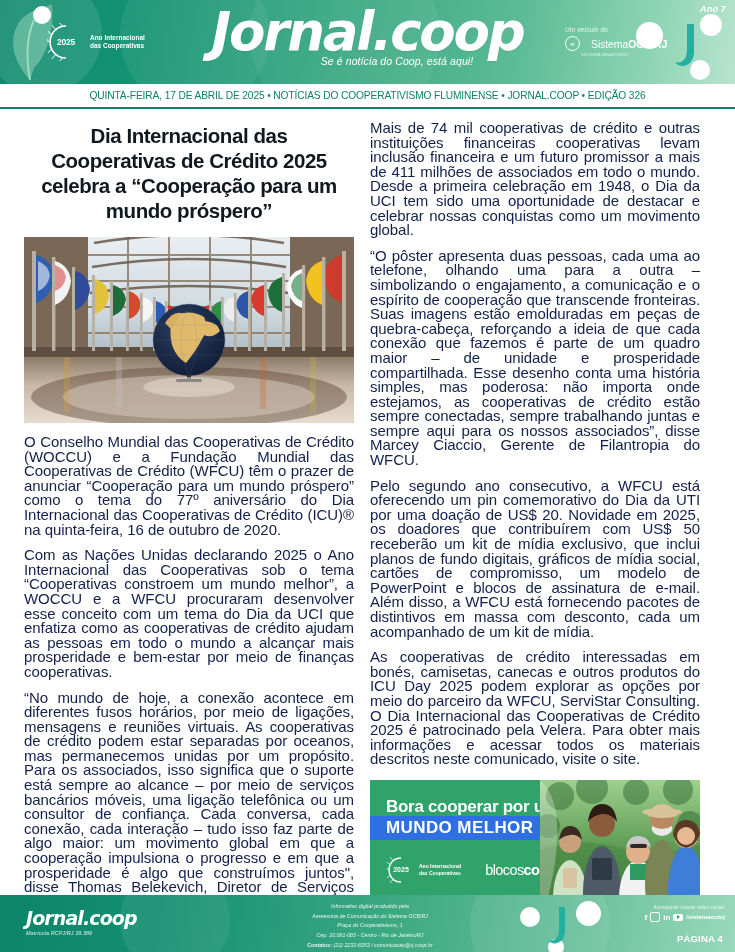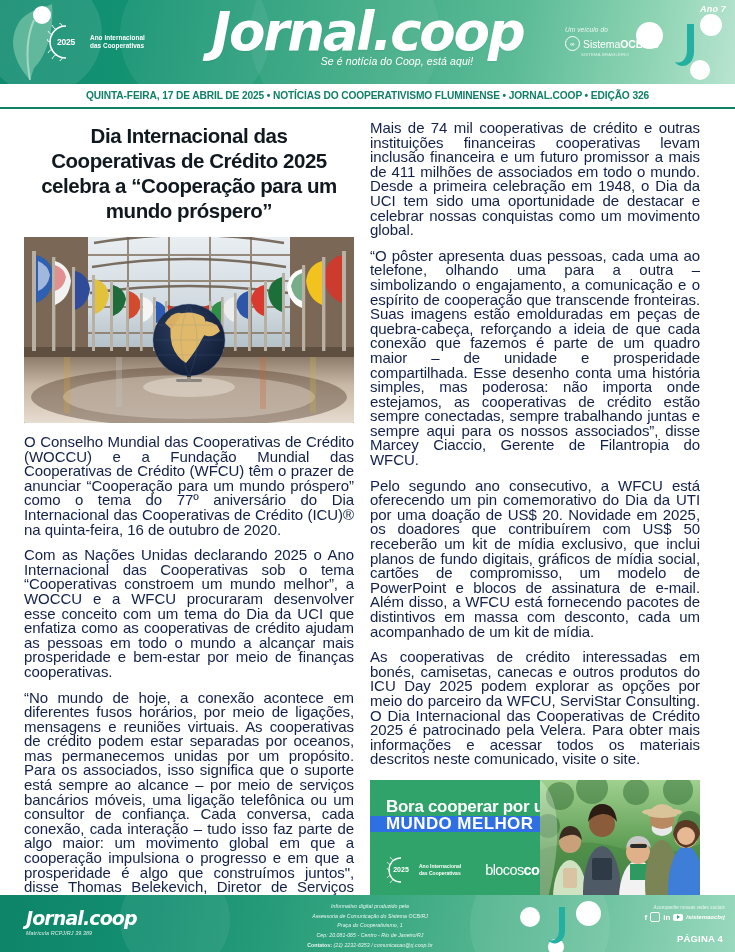--- a/index.html
+++ b/index.html
@@ -47,30 +47,30 @@
     color:#fff;font-size:10.5px;font-style:italic;letter-spacing:.1px;margin-top:-6px;
     padding-left:59px;
     text-align:center;
   }
 
   .ocb{position:absolute;right:48px;top:26px;width:122px;text-align:left;}
   .ocb .sub{color:#eaf7f1;font-size:6.5px;font-style:italic;margin-bottom:3px;letter-spacing:.1px;}
   .ocb .row{display:flex;align-items:center;gap:3px;}
   .ocb .mark{width:13px;height:13px;border-radius:50%;border:1.3px solid #fff;display:flex;align-items:center;justify-content:center;}
   .ocb .mark span{color:#fff;font-size:6px;font-weight:bold;}
-  .ocb .nm{color:#fff;font-size:10.5px;letter-spacing:-.1px;}
+  .ocb .nm{color:#fff;font-size:10.5px;letter-spacing:-.1px;margin-left:8px;}
   .ocb .nm b{font-weight:bold;}
   .ocb .slog{color:#dff1e9;font-size:4.2px;letter-spacing:.2px;margin-top:1px;margin-left:16px;}
 
   
   .datebar{
     height:23px;width:735px;background:#fff;border-bottom:2.2px solid #0f7f66;
     display:flex;align-items:center;justify-content:center;
   }
-  .datebar span{color:#0f7f66;font-size:10.2px;font-weight:bold;letter-spacing:-.12px;}
+  .datebar span{color:#0f7f66;font-size:10.2px;font-weight:normal;letter-spacing:-.12px;}
 
   
   .content{position:relative;padding:12px 24px 0 24px;}
   .cols{display:flex;gap:16px;}
   .col{width:330px;}
 
   .headline{
     color:#101820;font-size:20.5px;font-weight:bold;line-height:25px;
     text-align:center;letter-spacing:-.45px;margin:2px 6px 14px 6px;
   }
@@ -87,21 +87,21 @@
   }
   p.body:last-child{margin-bottom:0;}
 
   
   .ad{
     position:relative;width:330px;height:118px;margin-top:13px;overflow:hidden;
     background:linear-gradient(90deg,#2fa369 0%,#2fa369 62%,#2d8f5e 100%);
   }
   .ad .swoosh{position:absolute;right:78px;top:-26px;width:90px;height:120px;}
   .ad .l1{position:absolute;left:16px;top:17px;color:#fff;font-size:17px;letter-spacing:-.3px;font-weight:bold;}
-  .ad .l2box{position:absolute;left:0;top:36px;height:16px;width:224px;background:#2f6fe4;display:flex;align-items:center;}
+  .ad .l2box{position:absolute;left:0;top:36px;height:24px;width:224px;background:#2f6fe4;display:flex;align-items:center;}
   .ad .l2{color:#fff;font-size:17px;font-weight:bold;letter-spacing:.4px;padding-left:16px;}
   .ad .logos{position:absolute;left:16px;bottom:13px;display:flex;align-items:center;gap:24px;}
   .ad .wre{position:relative;width:30px;height:30px;}
   .ad .wre .yr{position:absolute;inset:0;display:flex;align-items:center;justify-content:center;color:#fff;font-size:7px;font-weight:bold;}
   .ad .somos{color:#fff;font-size:14.5px;letter-spacing:-.6px;}
   .ad .somos b{font-weight:bold;}
   .ad .people{position:absolute;right:0;top:0;width:160px;height:118px;overflow:hidden;}
 
   
   .footer{

